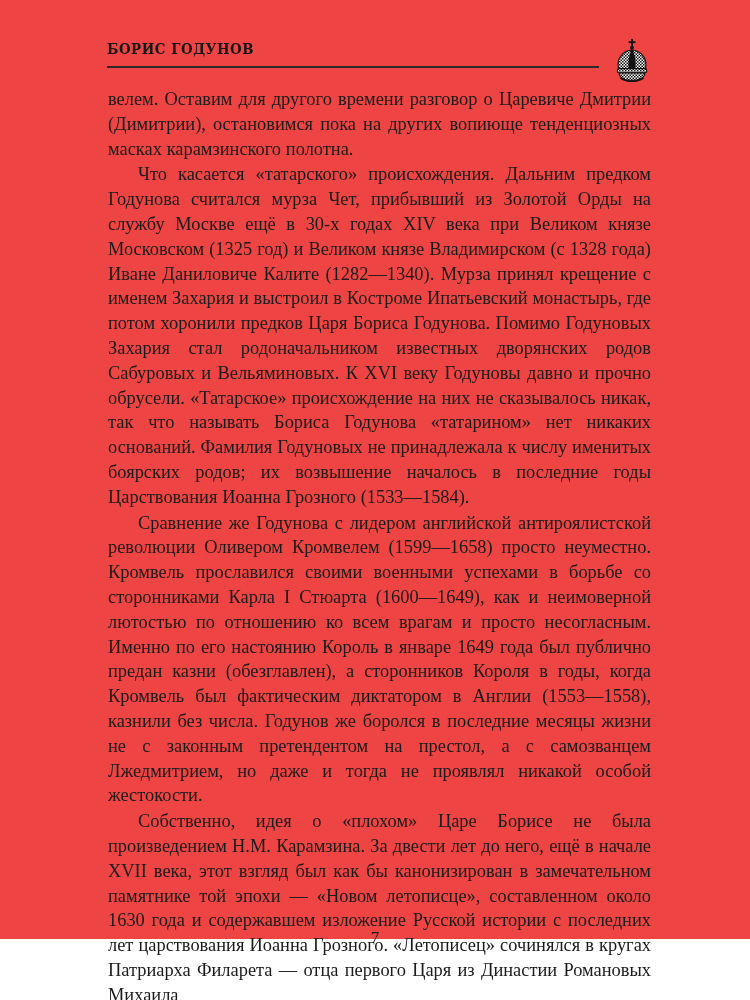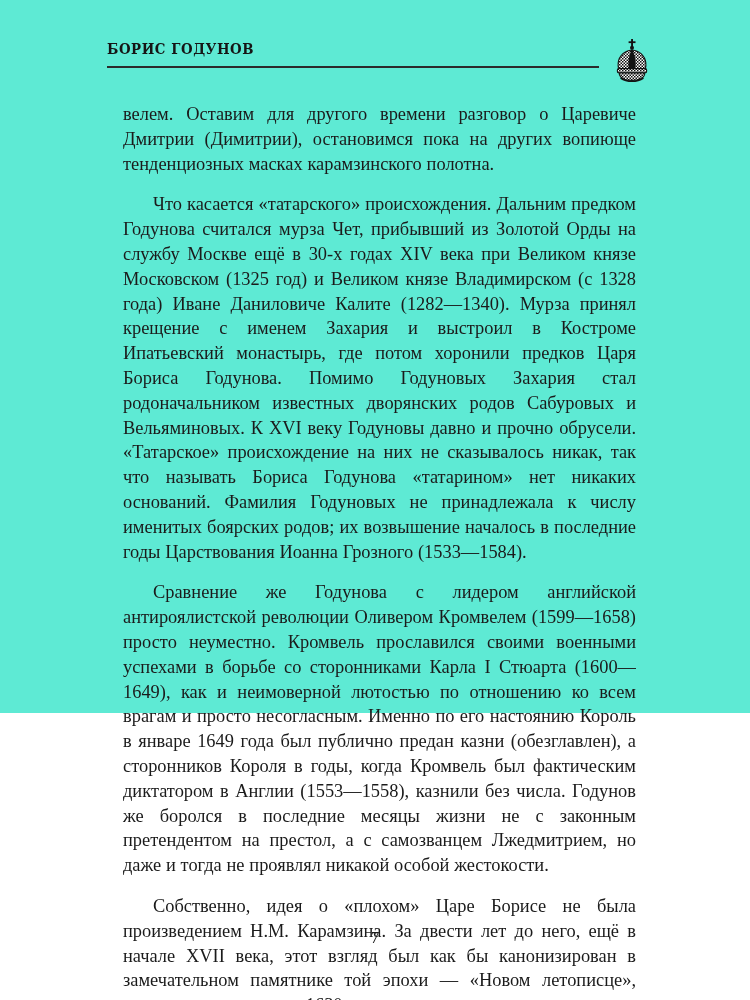--- a/index.html
+++ b/index.html
@@ -11,22 +11,22 @@
     height: 1000px;
     background: #ffffff;
     font-family: "Liberation Serif", "DejaVu Serif", serif;
     color: #191919;
     overflow: hidden;
   }
 
   .page {
     position: relative;
     width: 750px;
-    height: 713px;
-    background: #5eead4;
+    height: 939px;
+    background: #ef4444;
     box-sizing: border-box;
   }
 
   
   .running-head {
     position: absolute;
     left: 107px;
     top: 40px;
     width: 545px;
     height: 42px;
@@ -67,21 +67,21 @@
 
   
   .body-text {
     position: absolute;
     left: 107px;
     top: 86px;
     width: 545px;
   }
 
   .para {
-    margin: 16px;
+    margin: 1px;
     text-align: justify;
     text-justify: inter-word;
     text-indent: 30px;
     font-size: 18.4px;
     line-height: 24.8px;
     color: #1b1b1b;
     hyphens: manual;
     word-spacing: 0.2px;
   }
 

